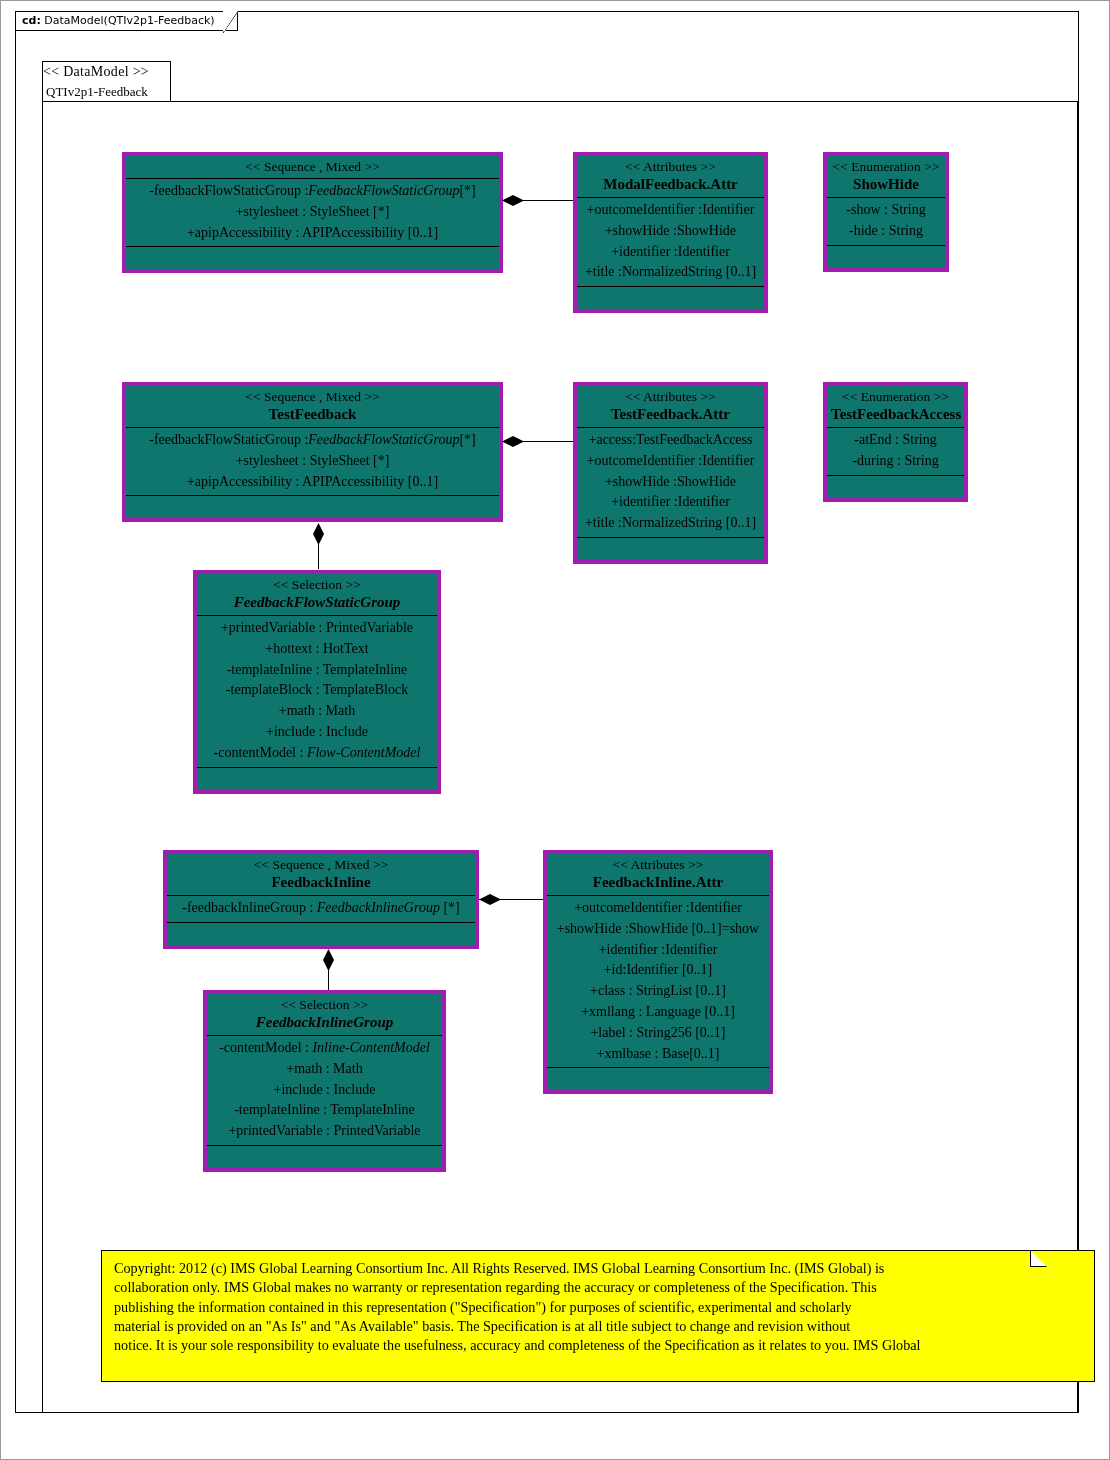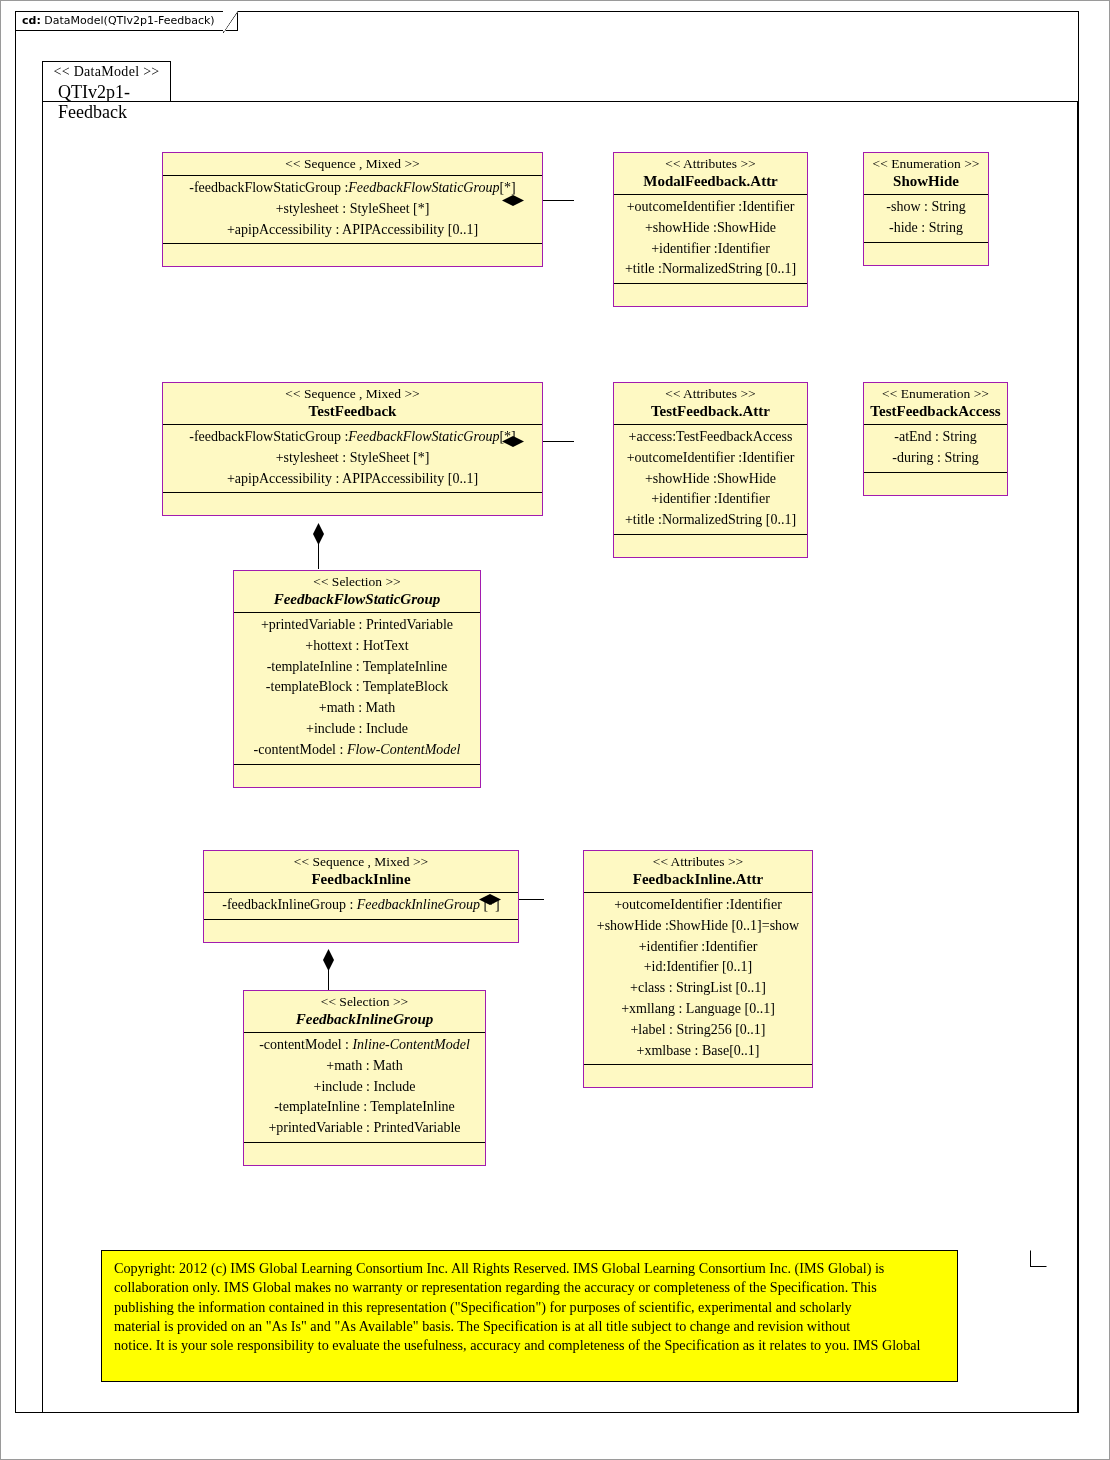--- a/index.html
+++ b/index.html
@@ -85,42 +85,39 @@
     left: 41px; top: 60px;
     width: 129px;
     height: 41px;
     box-sizing: border-box;
     border: 1px solid #000000;
     background: #ffffff;
     z-index: 5;
   }
   #package-tab .stereo {
     display: block;
-    text-align: center;
     font-size: 14px;
     line-height: 20px;
     letter-spacing: 0.3px;
   }
   #package-tab .pname {
     display: block;
     text-align: left;
     padding-left: 3px;
-    font-size: 18px;
+    font-size: 13px;
     line-height: 20px;
-    margin-left: 12px;
   }
 
   
   .uml {
     position: absolute;
     box-sizing: border-box;
-    border: 1px solid #a21caf;
-    background: #fef9c3;
+    border: 4px solid #a21caf;
+    background: #0f766e;
     z-index: 3;
-    margin-left: 40px;
   }
   .uml .hdr {
     border-bottom: 1px solid #000000;
     padding: 2px 4px 3px 4px;
     text-align: center;
   }
   .uml .stereo {
     font-size: 13.5px;
     line-height: 17px;
     white-space: nowrap;
@@ -170,21 +167,21 @@
   }
   .diamond.vert {
     width: 11px; height: 22px;
     clip-path: polygon(50% 0, 100% 50%, 50% 100%, 0 50%);
   }
 
   
   #note {
     position: absolute;
     left: 100px; top: 1249px;
-    width: 857px;
+    width: 994px;
     height: 132px;
     box-sizing: border-box;
     border: 1px solid #000000;
     background: #ffff00;
     z-index: 3;
     padding: 8px 12px 6px 12px;
     overflow: hidden;
   }
   #note .nline {
     font-size: 14.2px;

